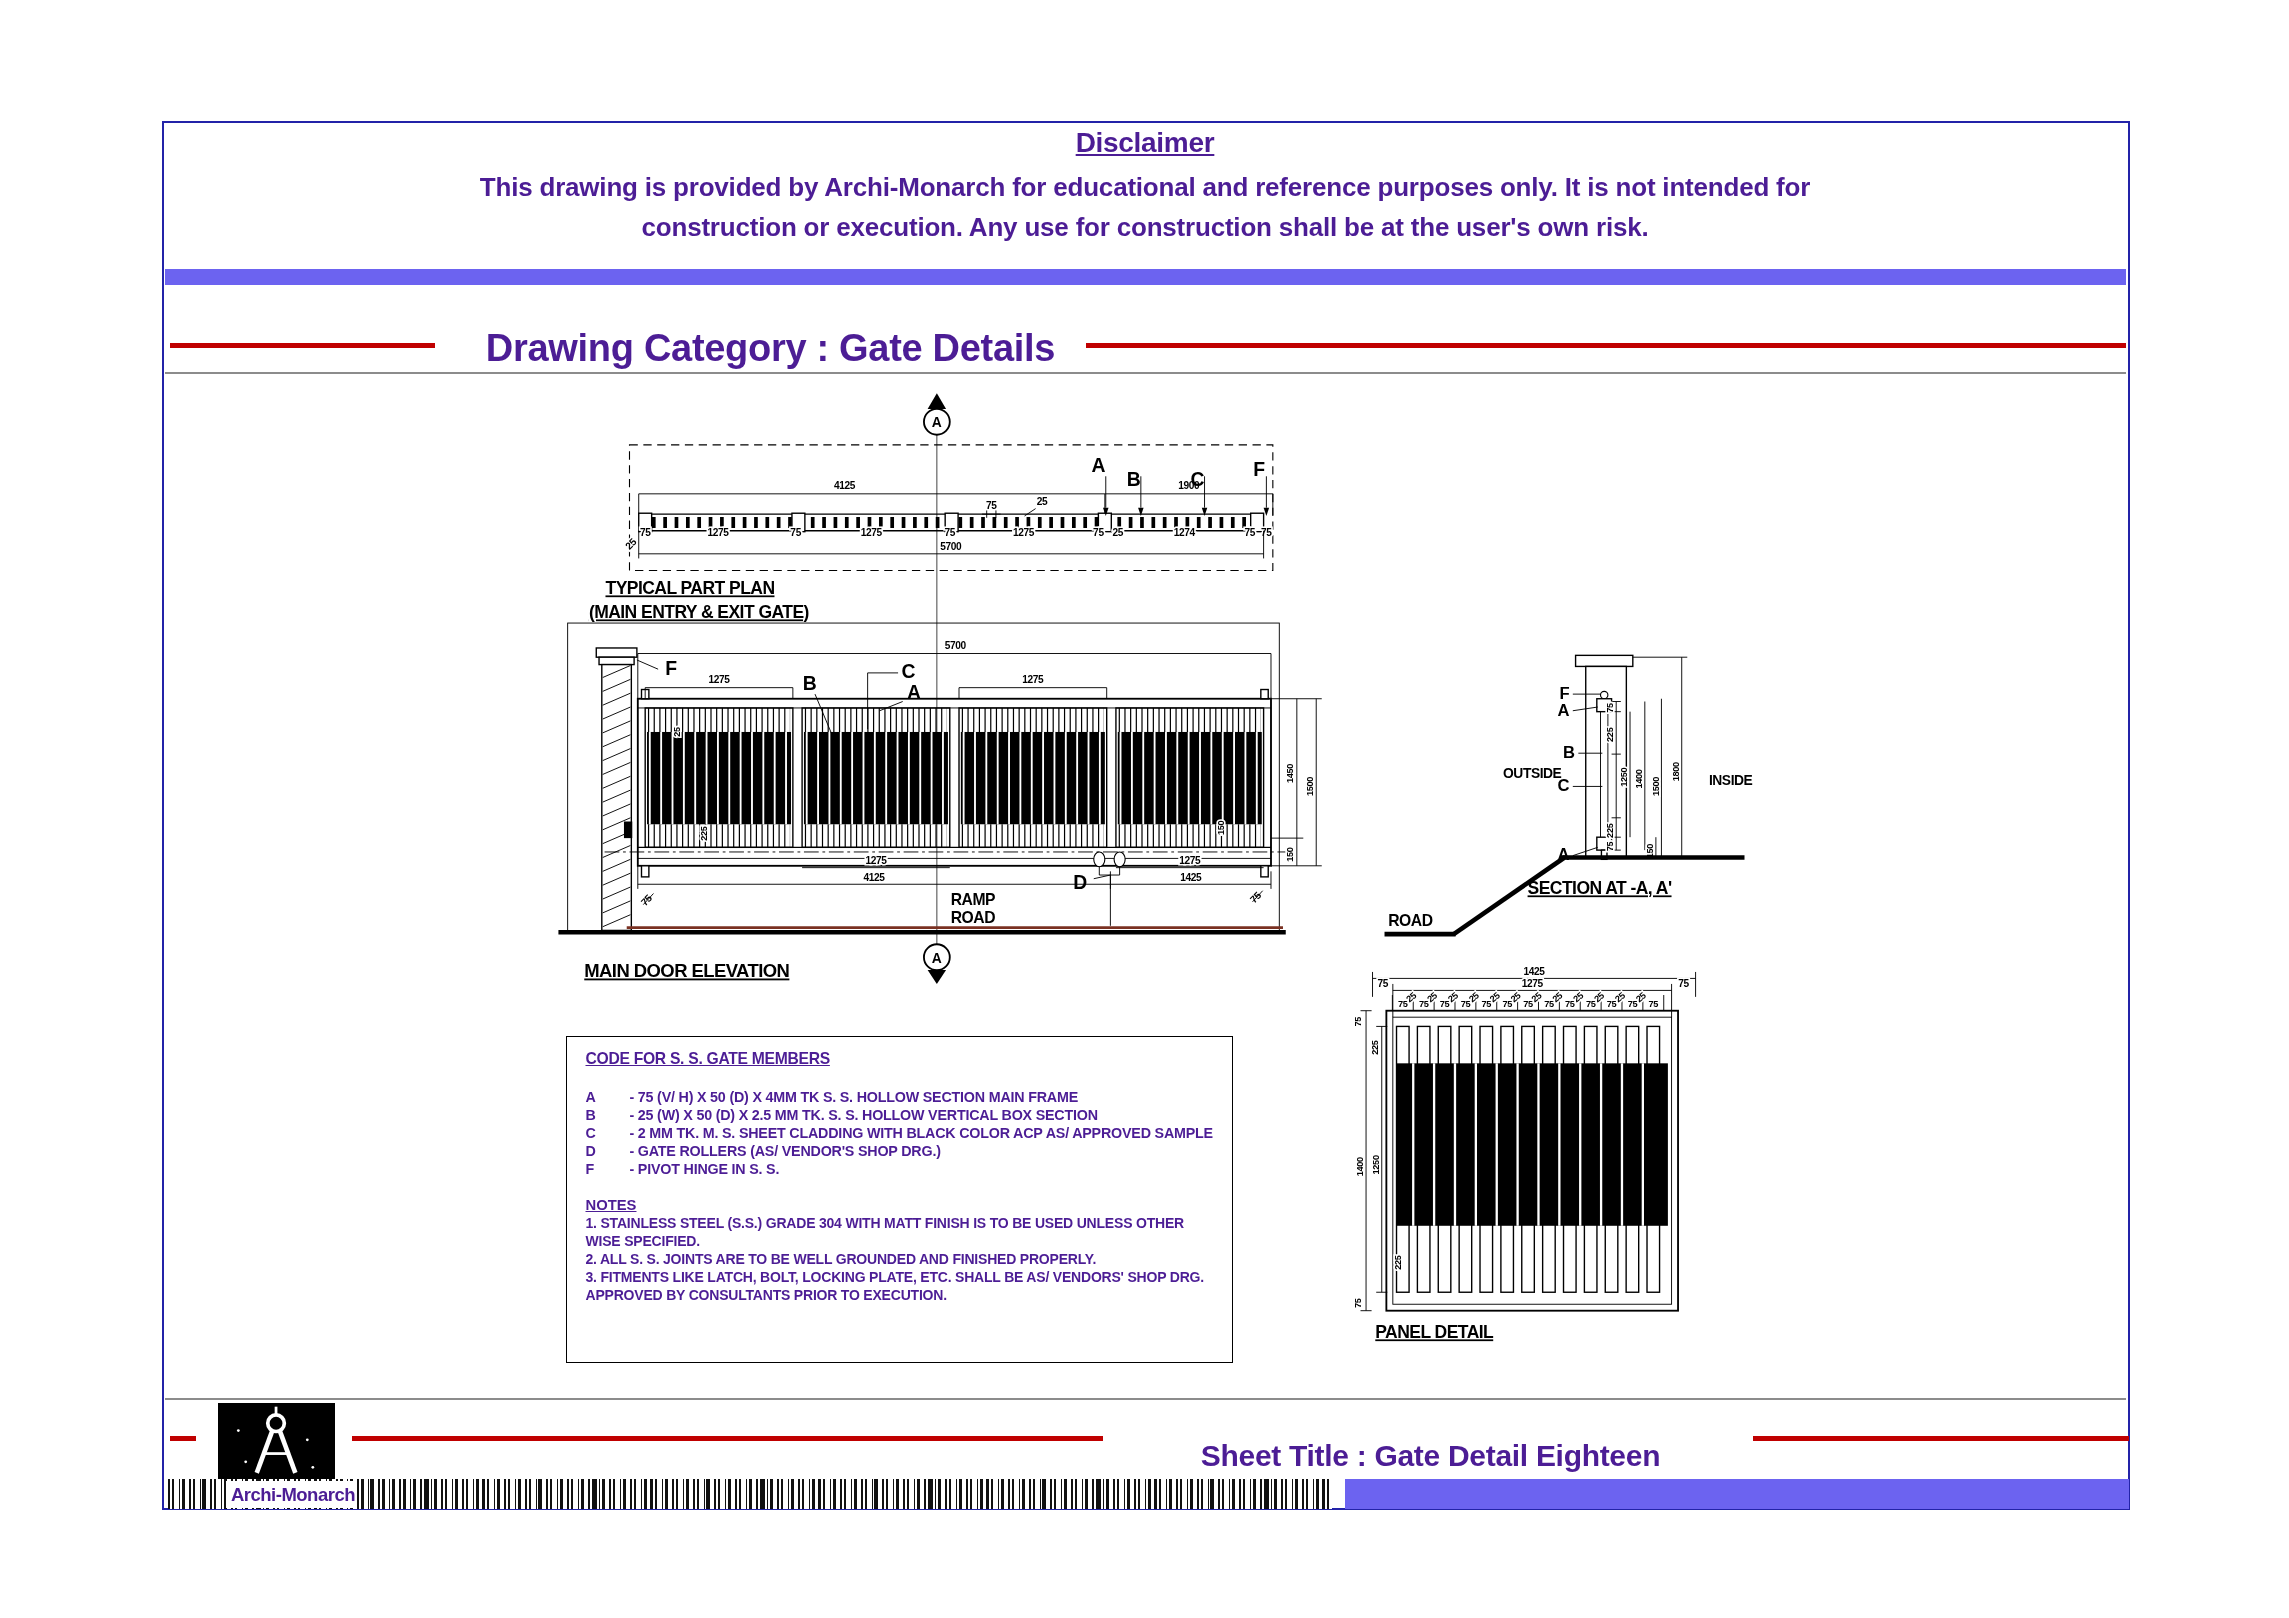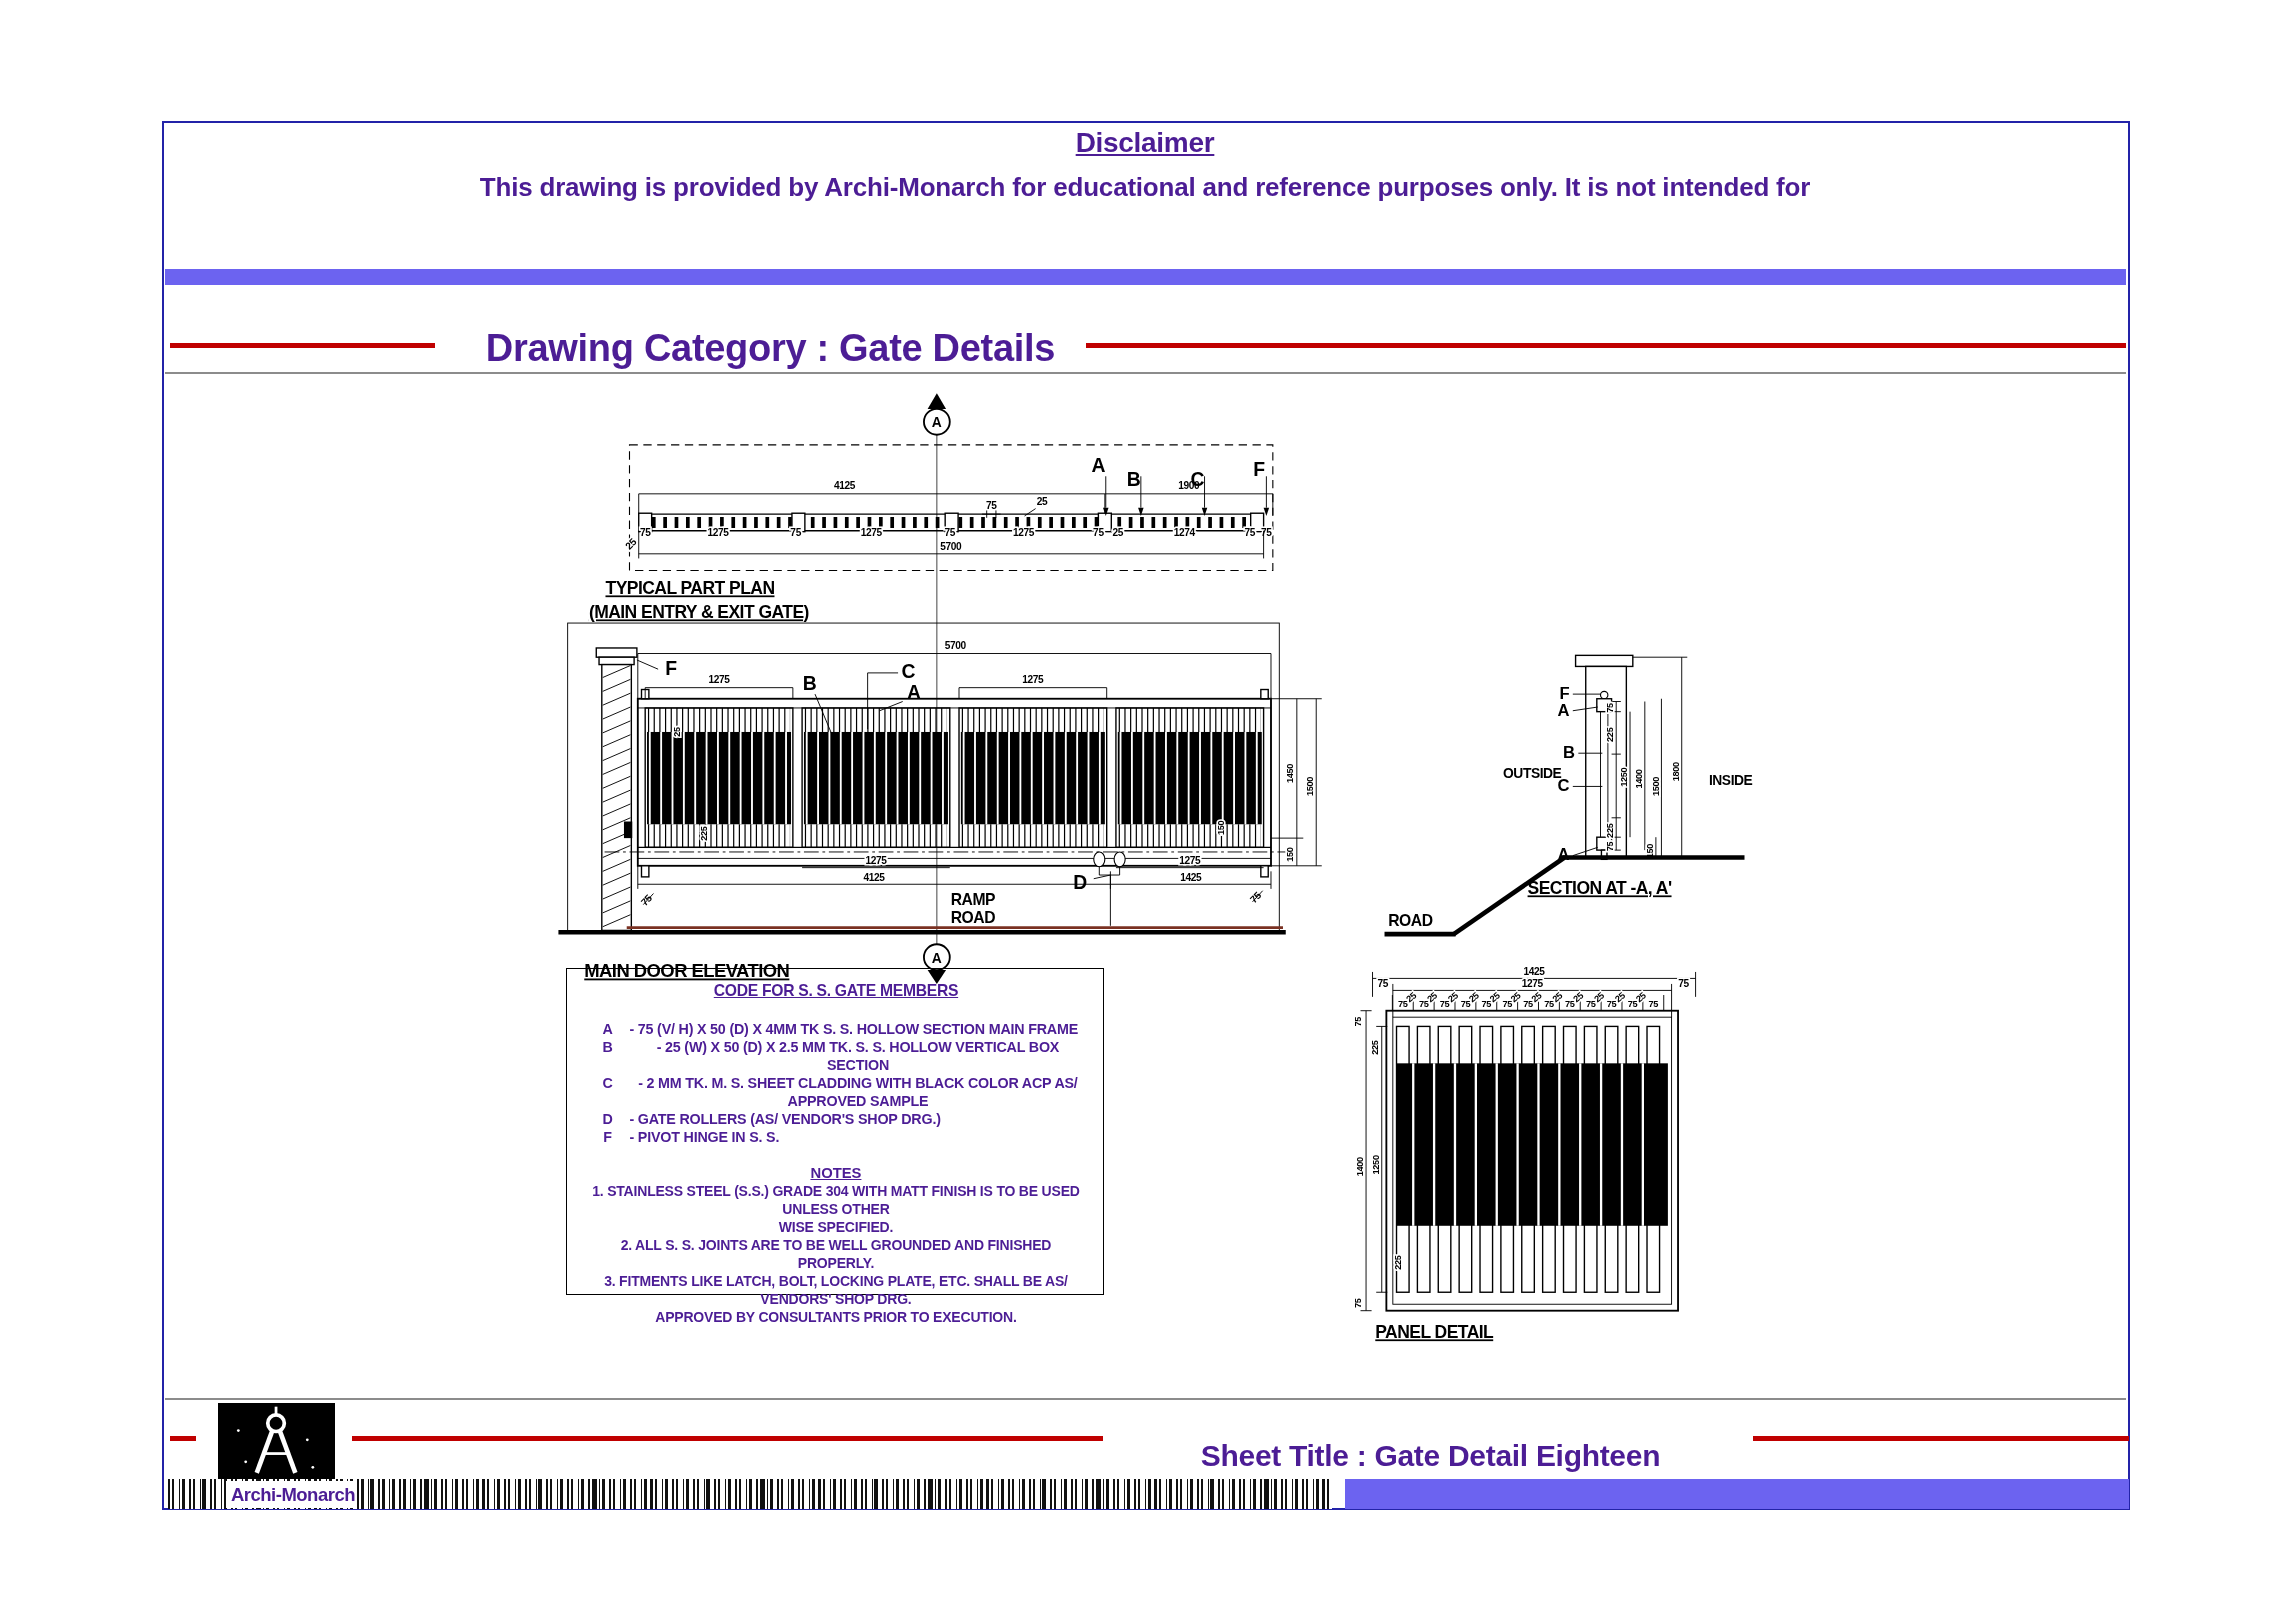--- a/index.html
+++ b/index.html
@@ -9,22 +9,22 @@
   .frame{left:162px;top:121px;width:1964px;height:1385px;border:2.8px solid #2323a8;background:#fff;}
   .ctr{text-align:center;}
   .disc-title{left:0;top:127px;width:2290px;font-size:28px;font-weight:bold;letter-spacing:-0.3px;}
   .disc-title span{text-decoration:underline;}
   .disc-line{left:222px;width:1846px;font-size:26px;font-weight:bold;letter-spacing:-0.2px;}
   .bluebar{background:#6c63f0;}
   .redline{background:#c00000;height:4.6px;}
   .grayline{background:#8c8c8c;height:1.8px;}
   .cat-text{font-size:38px;font-weight:bold;letter-spacing:-0.3px;}
   .sheet-text{font-size:30px;font-weight:bold;letter-spacing:-0.3px;}
-  .codebox{left:566px;top:968px;width:538px;height:327px;border:1.8px solid #000;box-sizing:border-box;
-           padding:13px 16.6px 0 18.5px;font-weight:bold;text-align:center;}
+  .codebox{left:566px;top:1036px;width:667px;height:327px;border:1.8px solid #000;box-sizing:border-box;
+           padding:13px 16.6px 0 18.5px;font-weight:bold;}
   .codebox h4{margin:0 0 20px 0;font-size:15.7px;text-decoration:underline;letter-spacing:-0.3px;}
   .coderow{display:flex;font-size:14.3px;line-height:18px;letter-spacing:-0.2px;}
   .coderow .k{width:44px;flex:none;}
   .notes-h{margin:18.5px 0 1.8px 0;font-size:14.8px;text-decoration:underline;}
   .noteline{font-size:14px;line-height:18px;letter-spacing:-0.2px;}
   .logo{left:218px;top:1403px;width:117px;height:80px;background:#000;}
   .barcode{left:168px;top:1479px;width:1164px;height:30px;
      background:
        repeating-linear-gradient(90deg,rgba(0,0,0,0) 0 34px,#111 34px 37px,rgba(0,0,0,0) 37px 56px),
        repeating-linear-gradient(90deg,#111 0 1.8px,#fff 1.8px 3.7px,#111 3.7px 6.5px,#fff 6.5px 11px,#111 11px 12px,#fff 12px 14px,#111 14px 16.6px,#fff 16.6px 21px);}
@@ -47,20 +47,21 @@
 </style>
 </head>
 <body>
 
 <div class="page">
 
   <div class="abs frame"></div>
 
   <div class="abs ctr disc-title"><span>Disclaimer</span></div>
   <div class="abs ctr disc-line" style="top:172px;">This drawing is provided by Archi-Monarch for educational and reference purposes only. It is not intended for</div>
+  <div class="abs ctr disc-line" style="top:212px;">construction or execution. Any use for construction shall be at the user's own risk.</div>
 
   <div class="abs bluebar" style="left:165px;top:269px;width:1961px;height:15.7px;"></div>
 
   <div class="abs redline" style="left:170px;top:343px;width:265px;"></div>
   <div class="abs ctr cat-text" style="left:369px;top:327px;width:803px;">Drawing Category : Gate Details</div>
   <div class="abs redline" style="left:1086px;top:343px;width:1040px;"></div>
   <div class="abs grayline" style="left:165px;top:372px;width:1961px;"></div>
 
   <svg id="dwg" class="abs" style="left:0;top:0;" width="2290" height="1619" viewBox="0 0 2481 1754">
 

